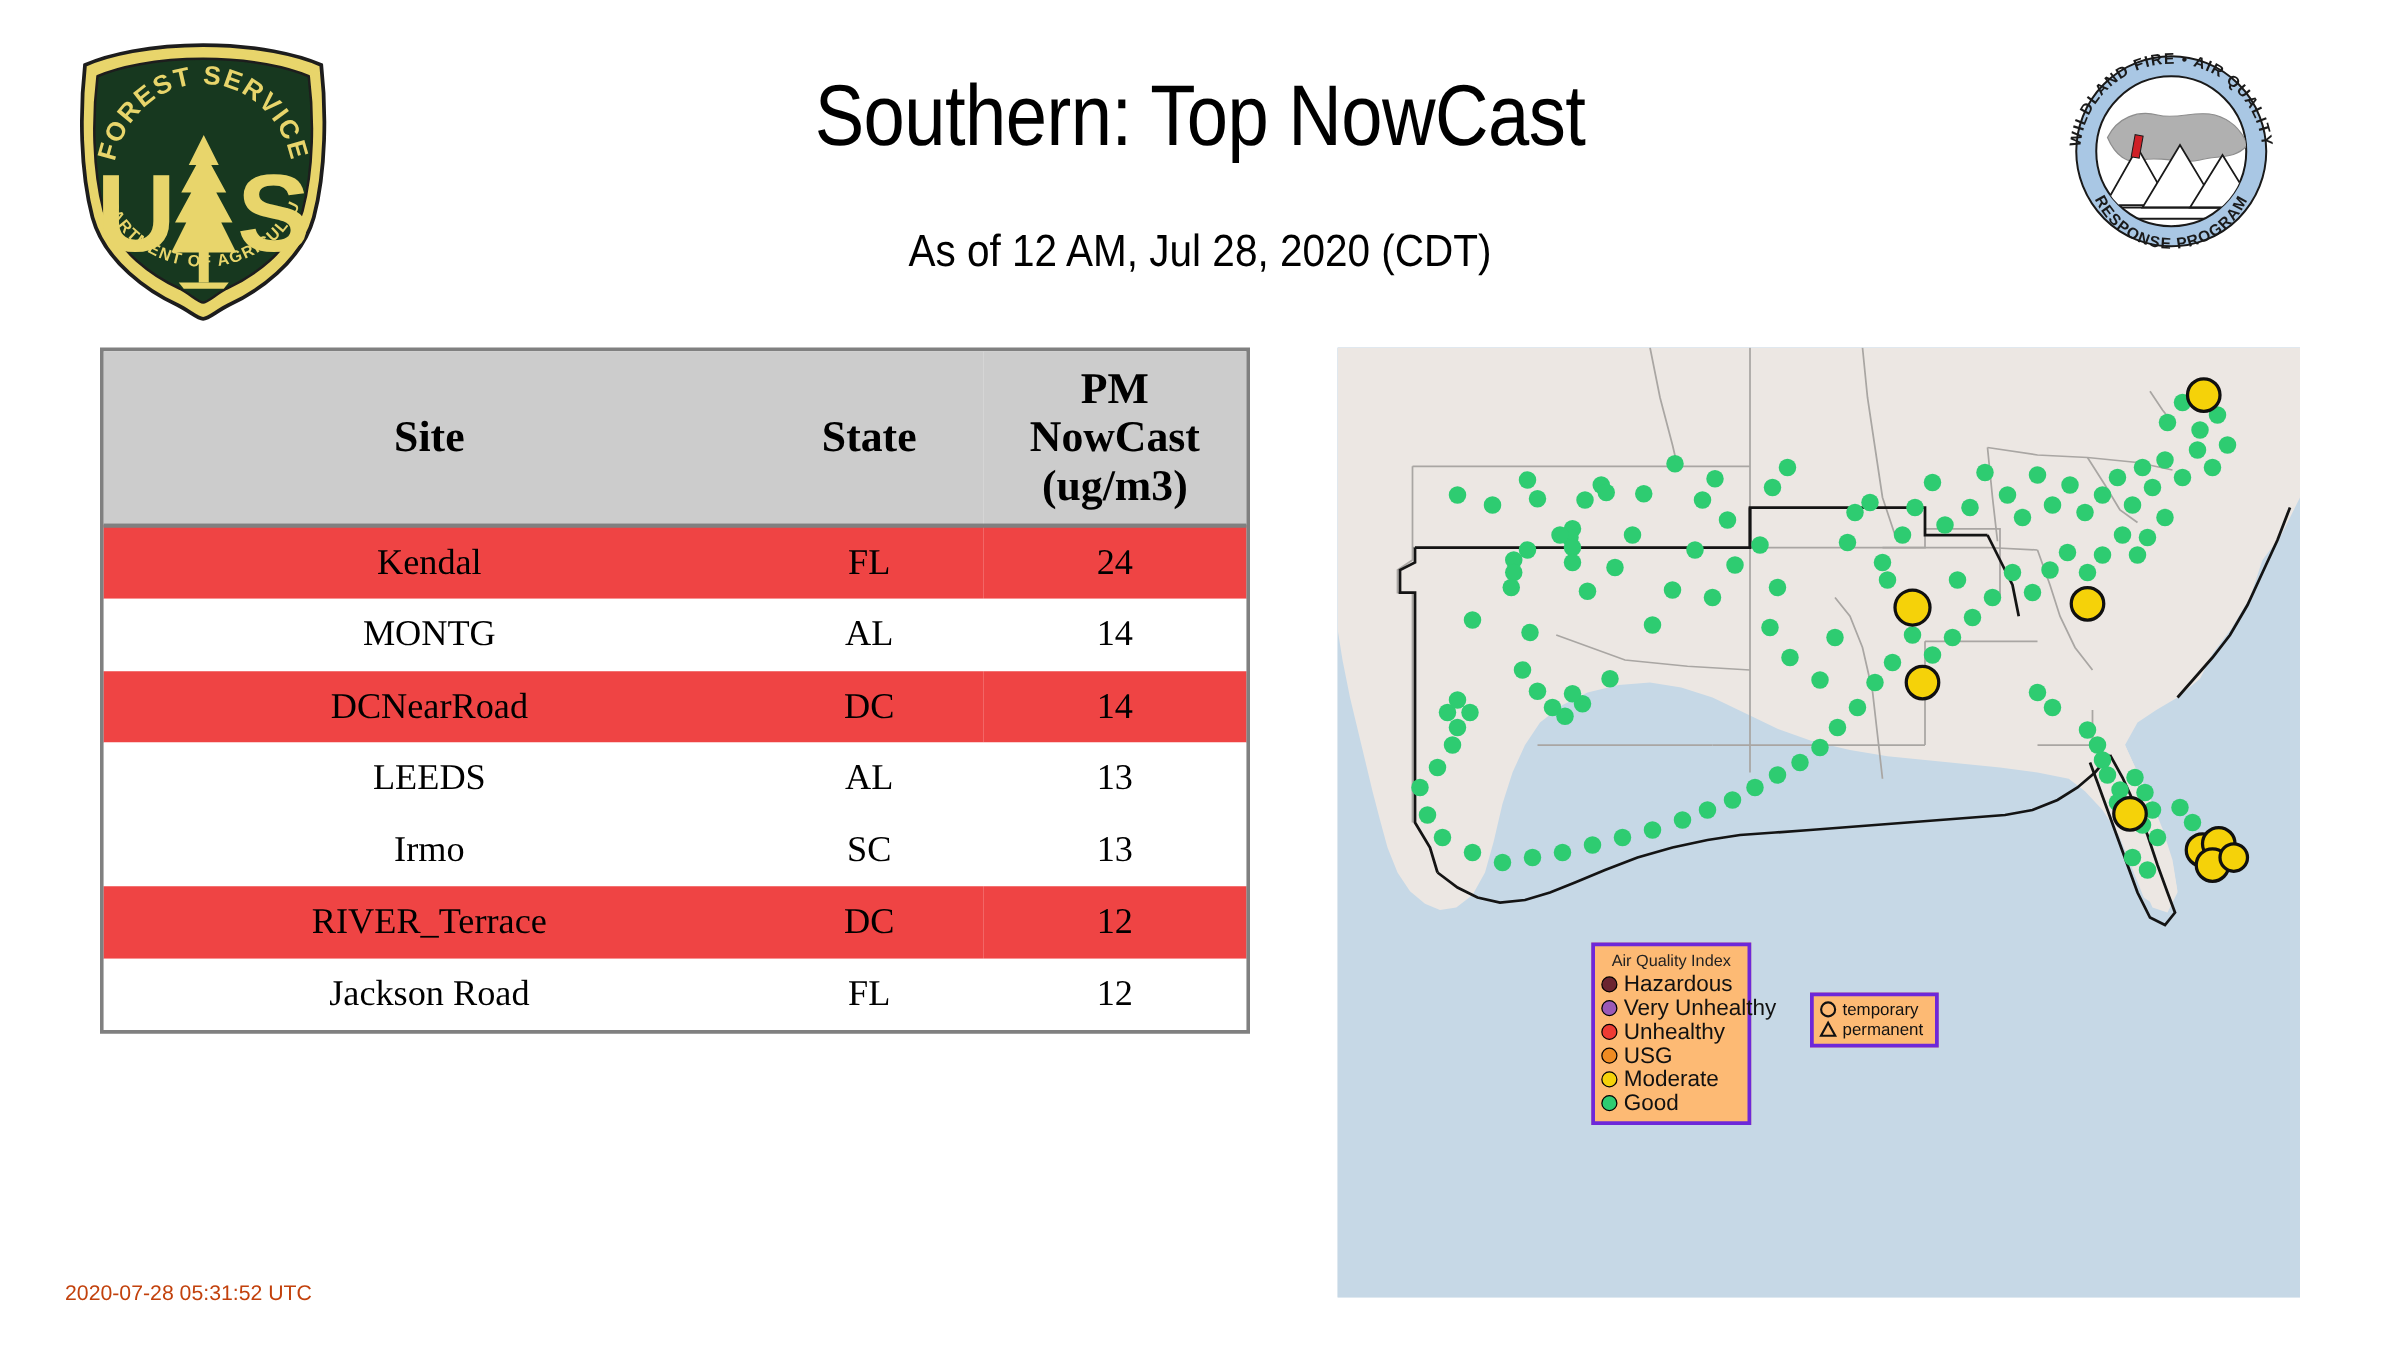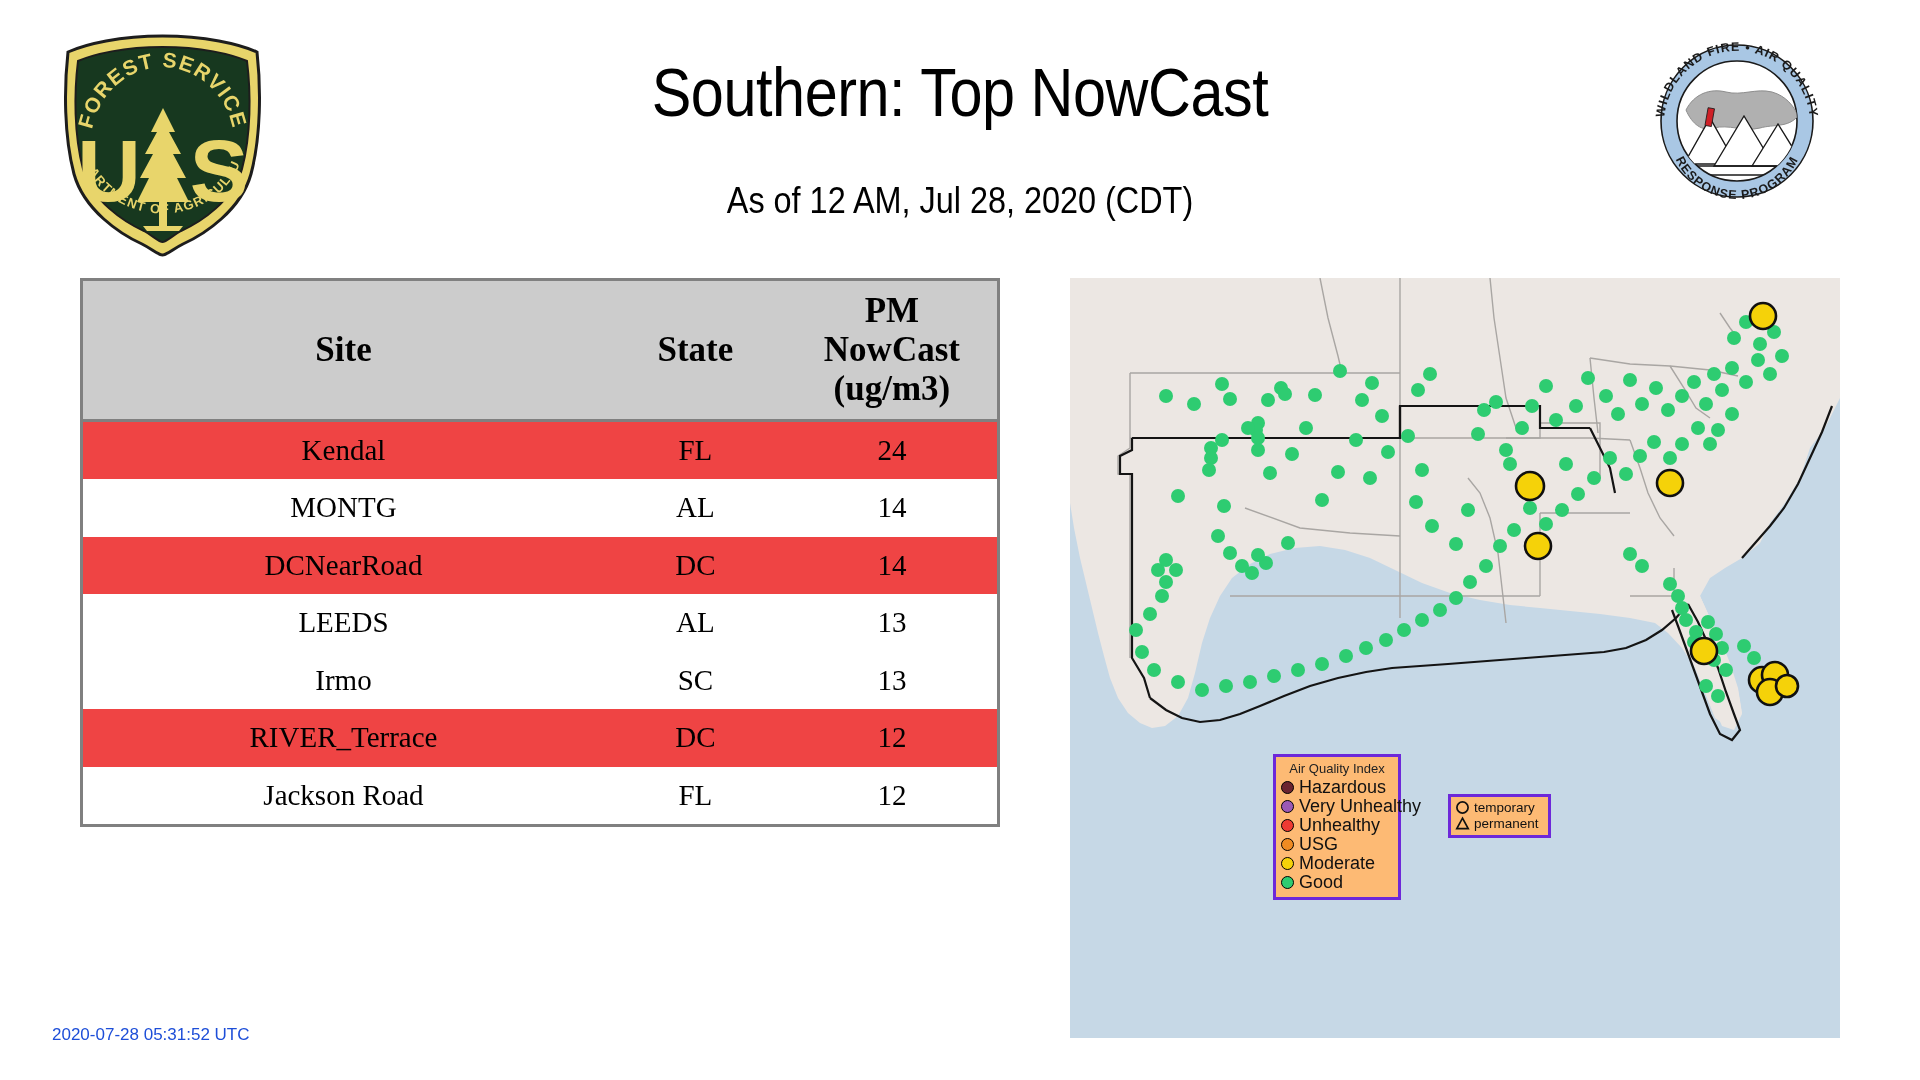--- a/index.html
+++ b/index.html
@@ -170,21 +170,21 @@
     margin-bottom: 1px;
   }
   .sl-label { font-size: 13.5px; color: #111; white-space: nowrap; }
 
   
   #footer-timestamp {
     position: absolute;
     left: 52px;
     top: 1025px;
     font-size: 17px;
-    color: #1d4ed8;
+    color: #c2410c;
     font-family: "Liberation Sans", sans-serif;
   }
 </style>
 </head>
 <body>
 
 <div id="usfs-logo">
   <svg viewBox="0 0 215 230" width="215" height="230">
     <defs>
       <path id="arcTop" d="M 36,108 A 72,78 0 0 1 179,108"></path>

